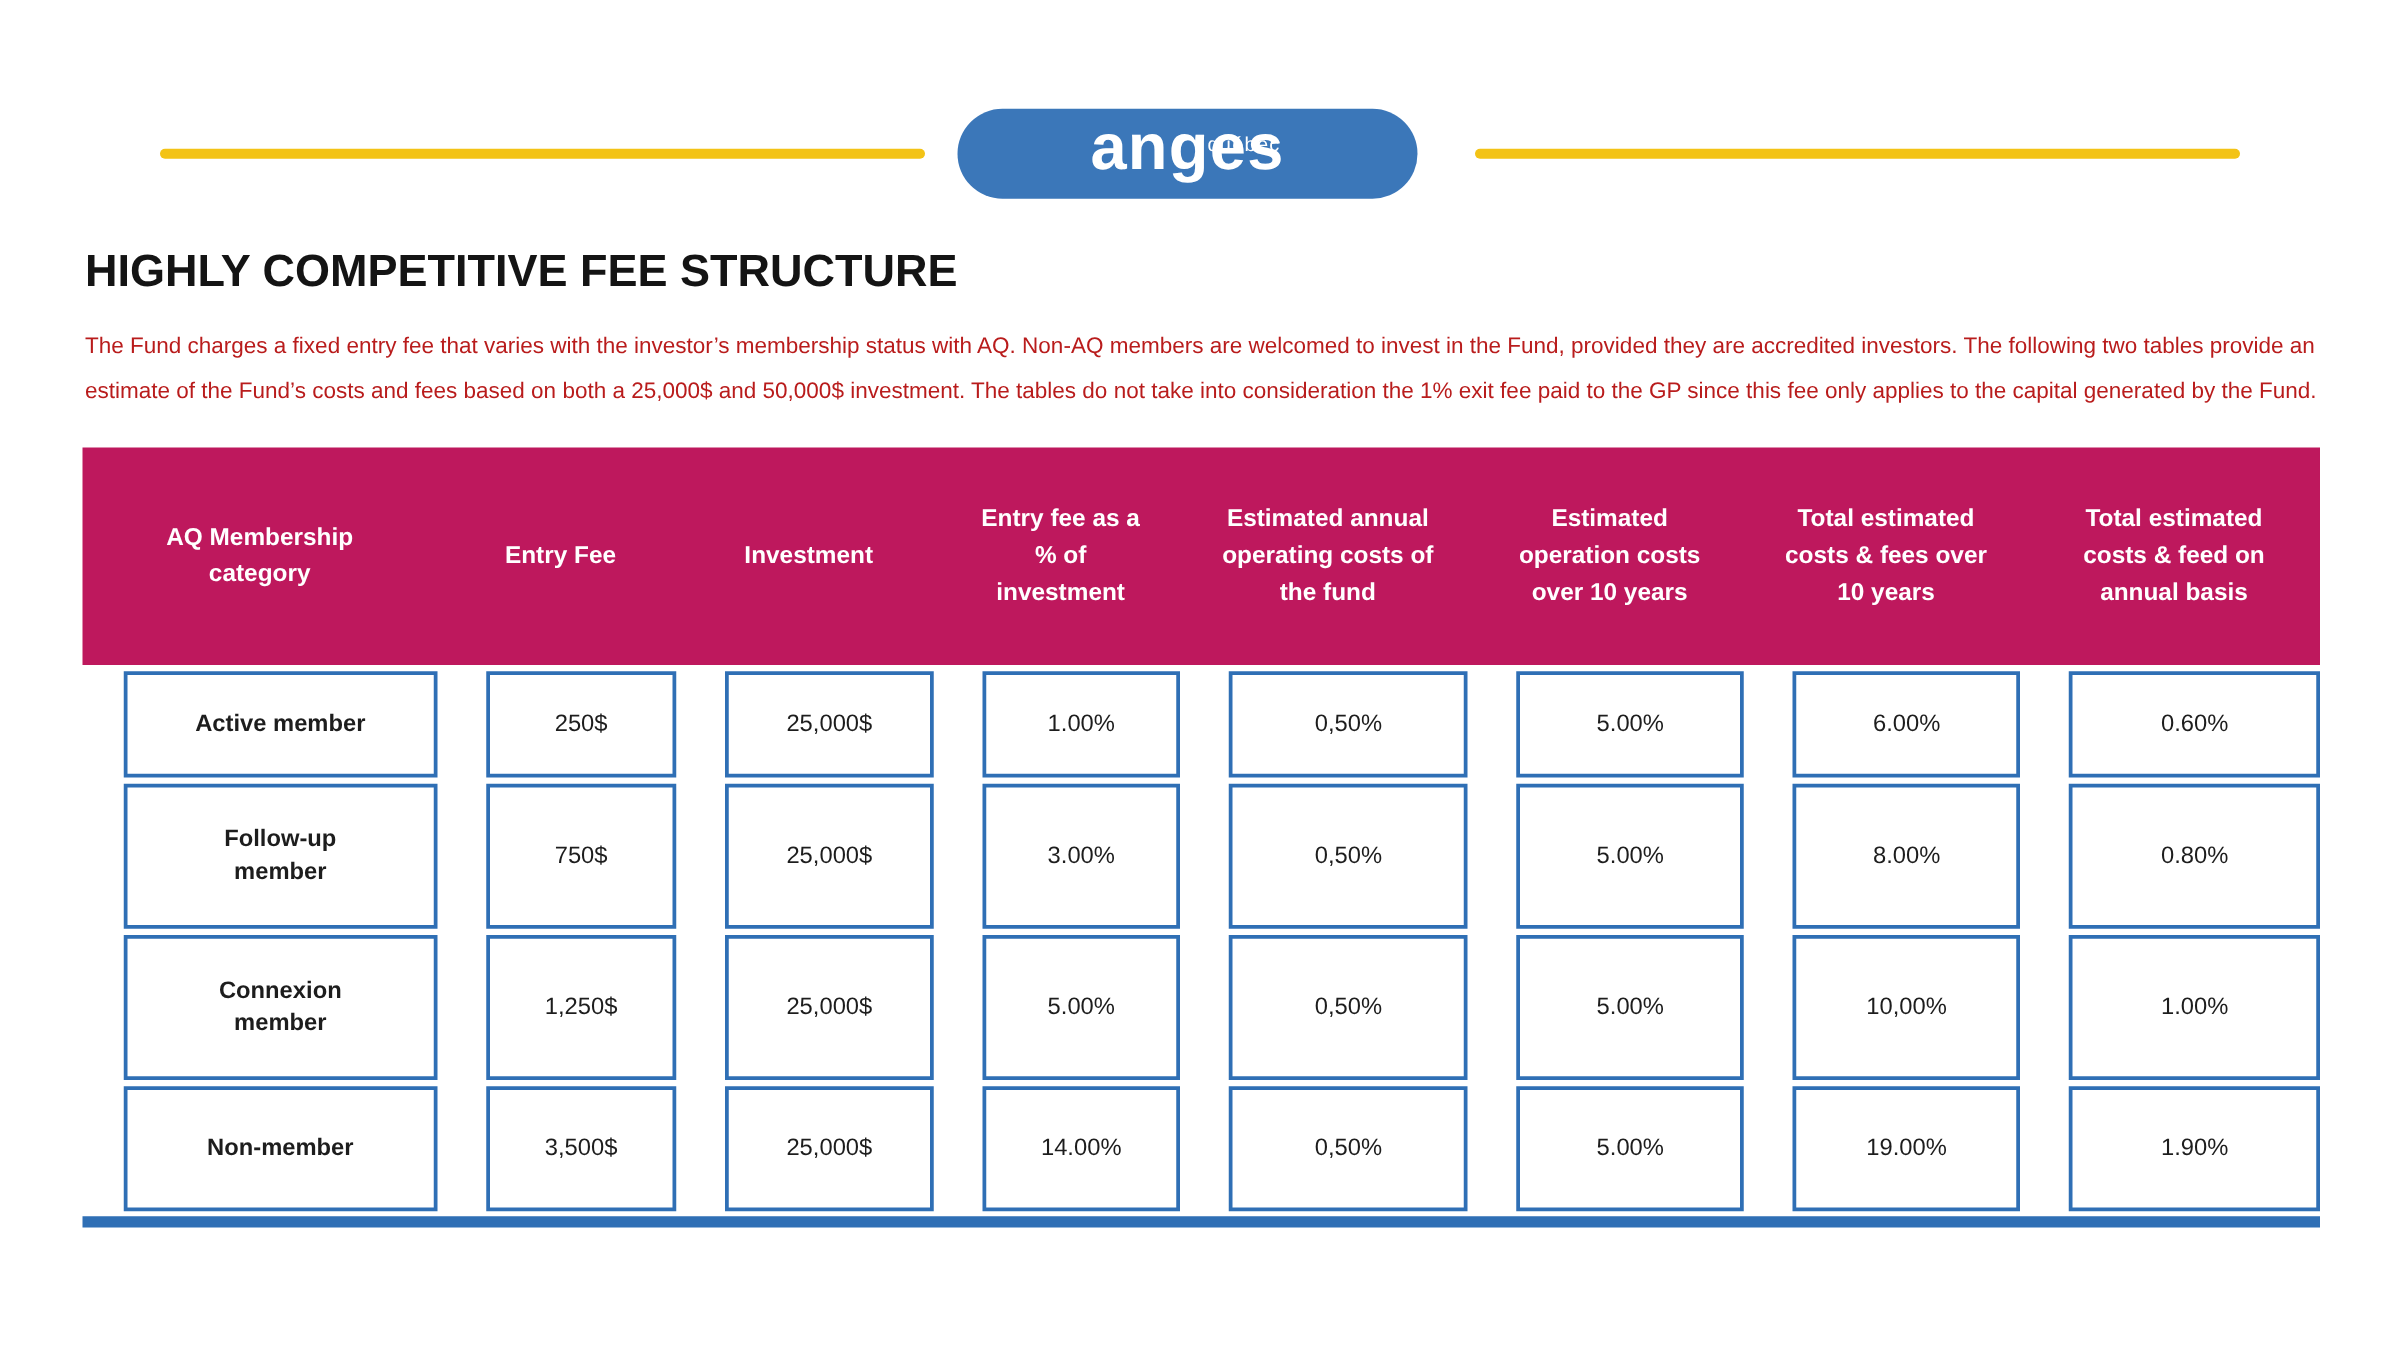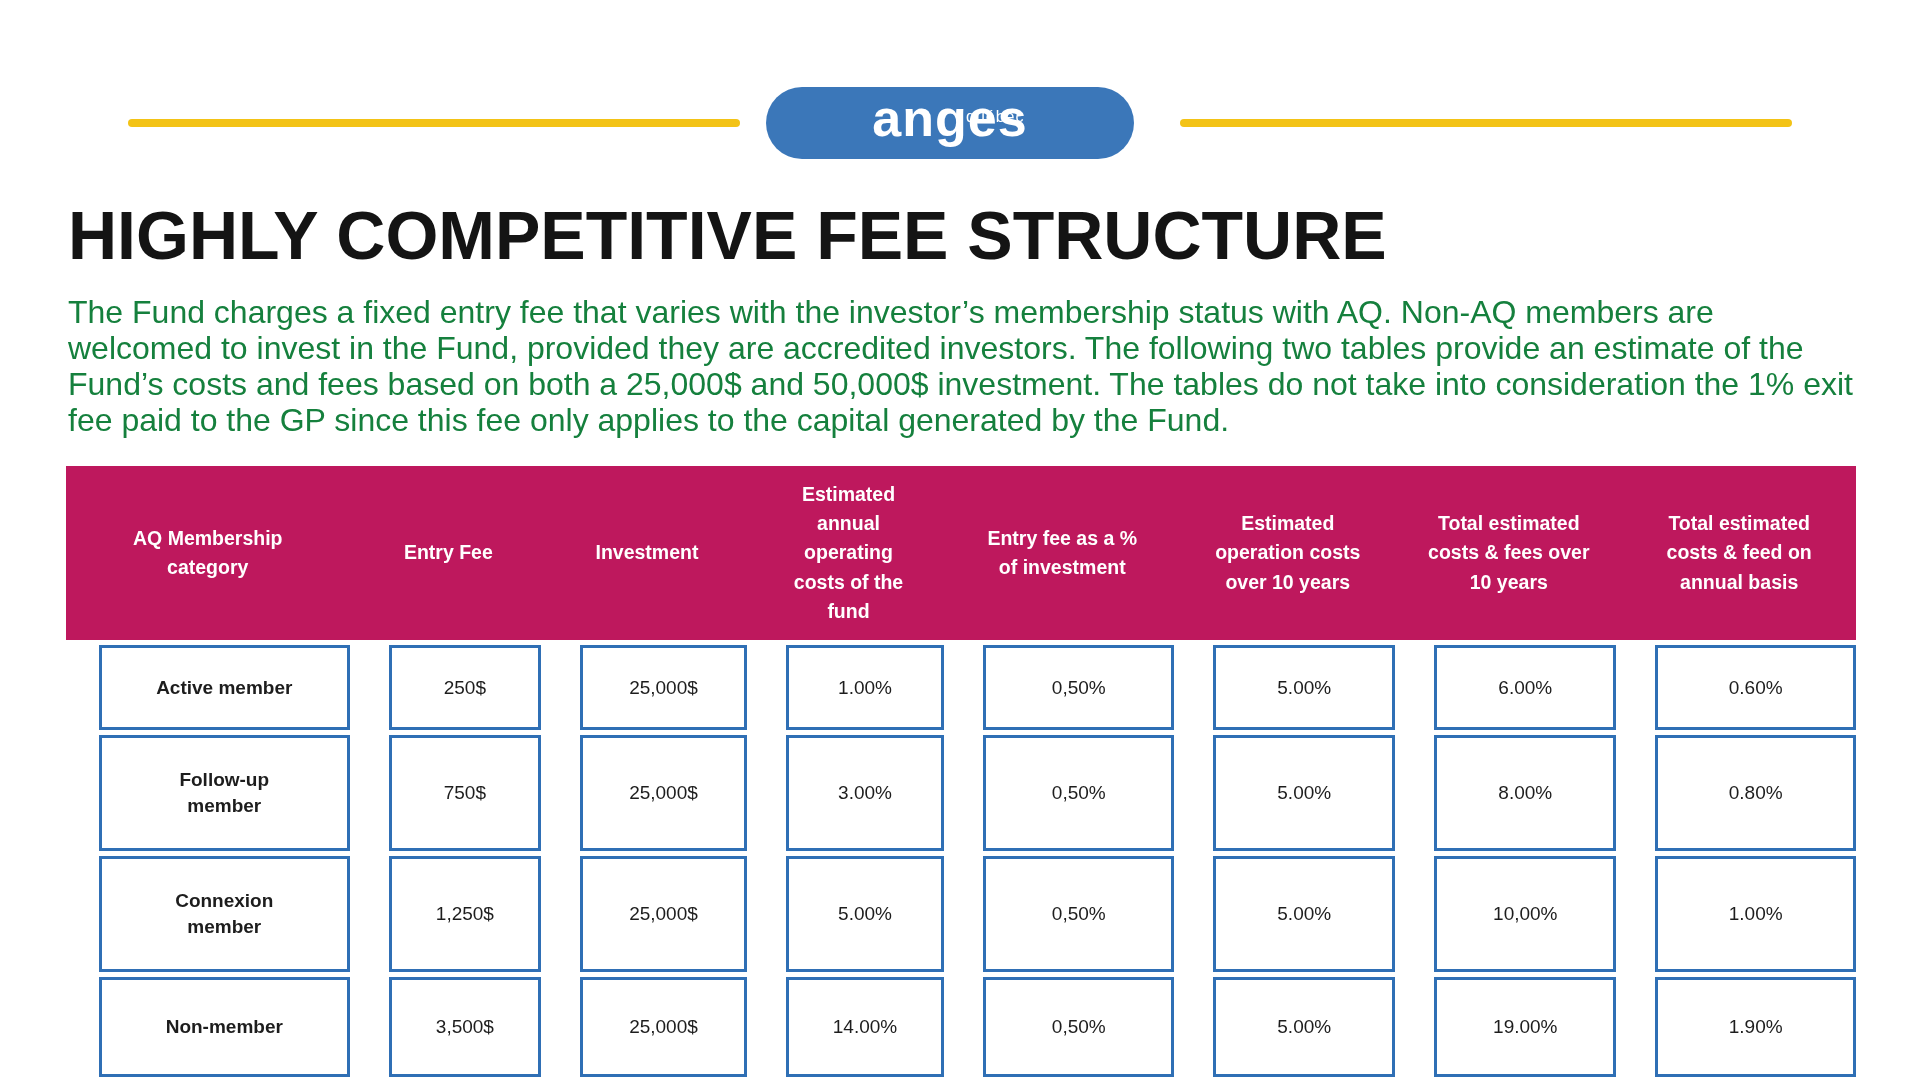--- a/index.html
+++ b/index.html
@@ -51,31 +51,31 @@
     color: #ffffff;
     font-size: 16px;
     letter-spacing: 1px;
     bottom: 33px;
     left: 200px;
   }
 
   
   .title {
     margin: 26px 0 0 68px;
-    font-size: 68px;
+    font-size: 36px;
     font-weight: bold;
     letter-spacing: 0px;
     color: #141414;
   }
   .intro {
     margin: 20px 0 0 68px;
     max-width: 1790px;
-    font-size: 32px;
+    font-size: 18px;
     line-height: 36px;
-    color: #15803d;
+    color: #b91c1c;
   }
 
   
   .fee-table {
     margin: 28px 0 0 66px;
     width: 1790px;
   }
   .thead, .trow {
     display: grid;
     grid-template-columns: 290fr 190fr 204fr 196fr 229fr 220fr 220fr 239fr;
@@ -138,22 +138,22 @@
   <h1 class="title">HIGHLY COMPETITIVE FEE STRUCTURE</h1>
 
   <p class="intro">The Fund charges a fixed entry fee that varies with the investor’s membership status with AQ. Non-AQ members are welcomed to invest in the Fund, provided they are accredited investors. The following two tables provide an estimate of the Fund’s costs and fees based on both a 25,000$ and 50,000$ investment. The tables do not take into consideration the 1% exit fee paid to the GP since this fee only applies to the capital generated by the Fund.</p>
 
   <div class="fee-table">
 
     <div class="thead">
       <div class="th">AQ Membership category</div>
       <div class="th">Entry Fee</div>
       <div class="th">Investment</div>
+      <div class="th">Entry fee as a % of investment</div>
       <div class="th">Estimated annual operating costs of the fund</div>
-      <div class="th">Entry fee as a % of investment</div>
       <div class="th">Estimated operation costs over 10 years</div>
       <div class="th">Total estimated costs &amp; fees over 10 years</div>
       <div class="th">Total estimated costs &amp; feed on annual basis</div>
     </div>
 
     <div class="trow trow-1">
       <div class="td cat">Active member</div>
       <div class="td">250$</div>
       <div class="td">25,000$</div>
       <div class="td">1.00%</div>

